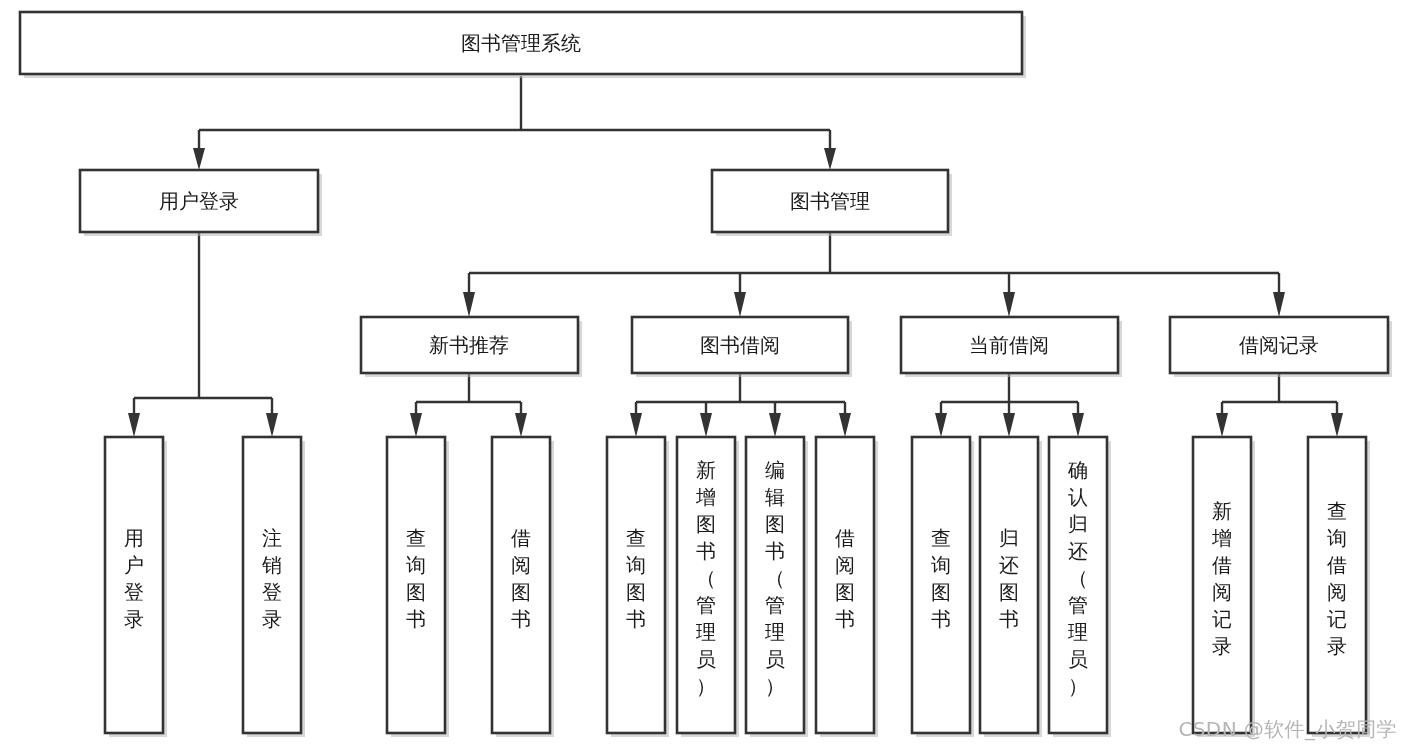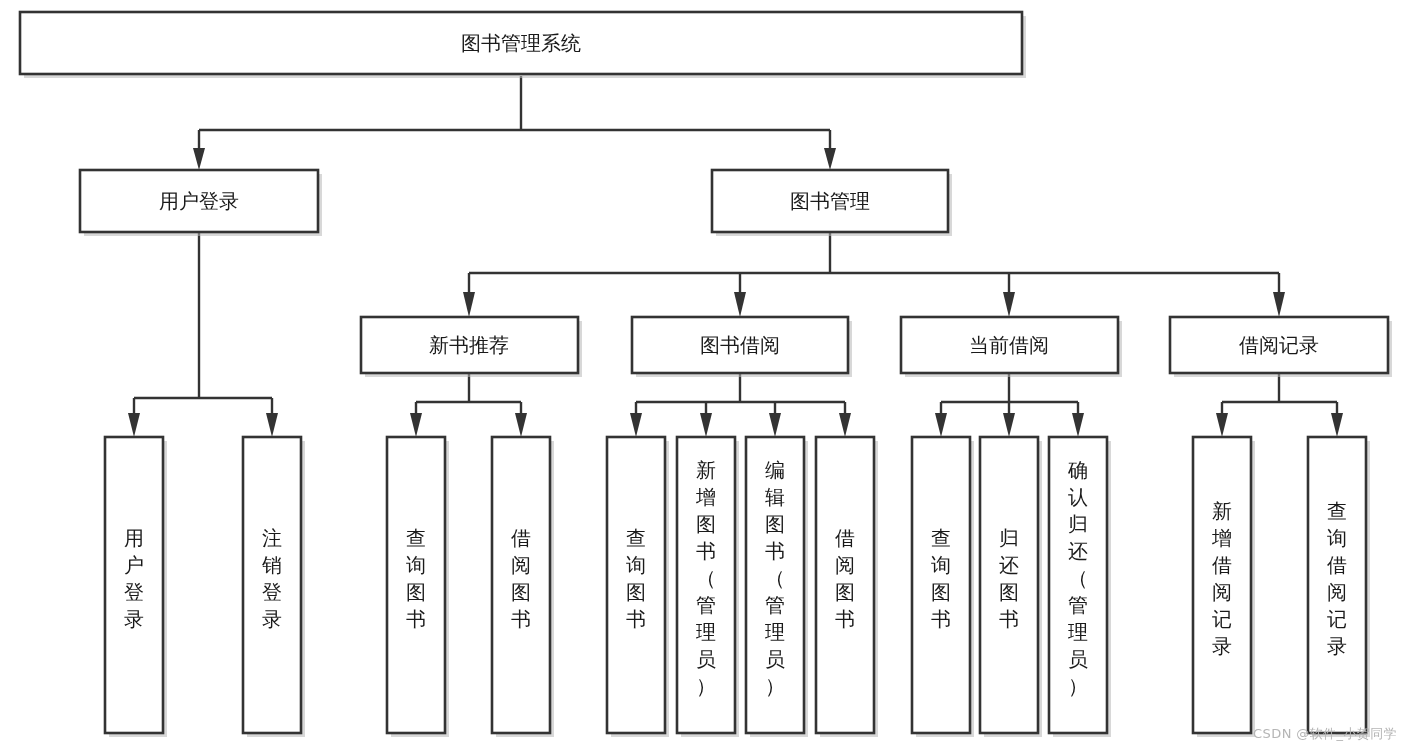--- a/index.html
+++ b/index.html
@@ -55,21 +55,21 @@
     font-family: "DejaVu Sans", "Liberation Sans", sans-serif;
     fill: #1a1a1a;
     font-size: 20px;
     text-anchor: middle;
   }
   .watermark {
     position: absolute;
     right: 8px;
     bottom: 4px;
     font-family: "DejaVu Sans", "Liberation Sans", sans-serif;
-    font-size: 13px;
+    font-size: 20px;
     color: #b5b5b5;
     letter-spacing: 0.4px;
     white-space: nowrap;
     user-select: none;
   }
 </style>
 </head>
 <body>
 
 <div id="diagram-root">

